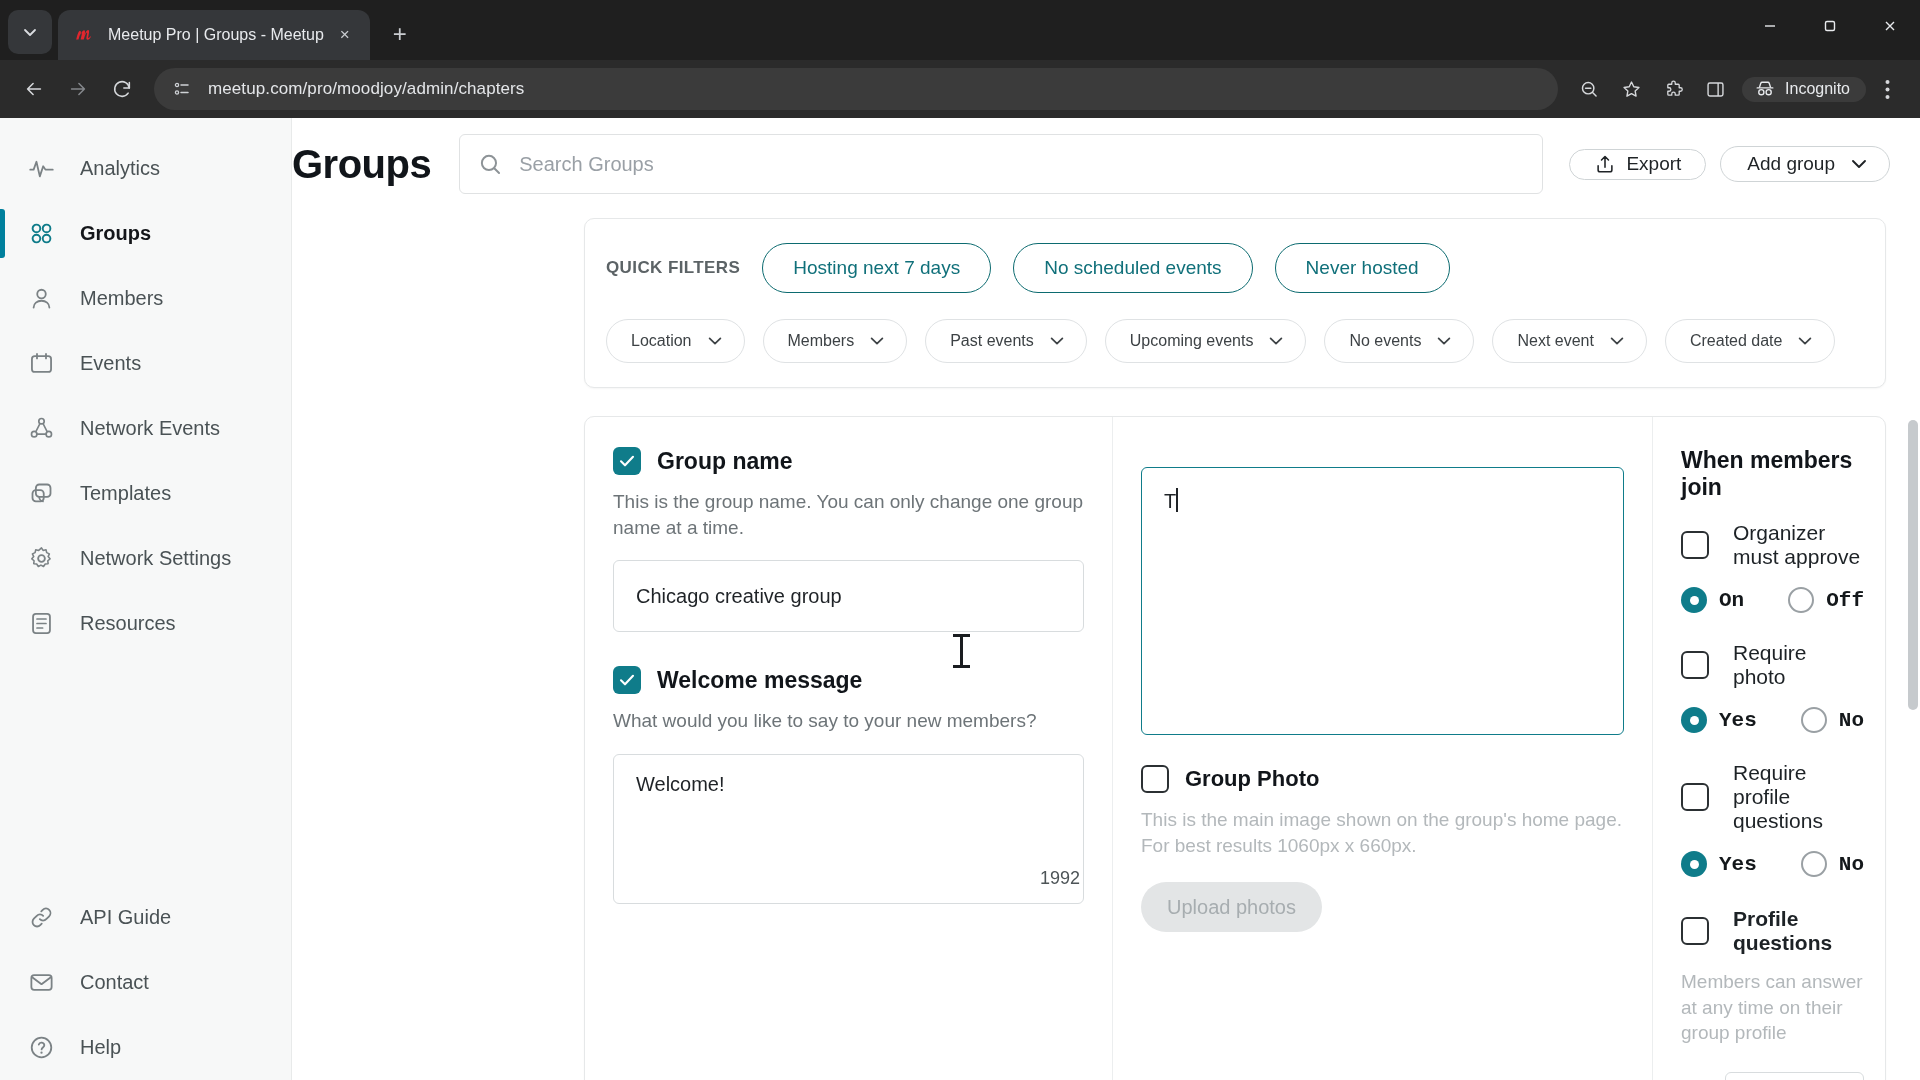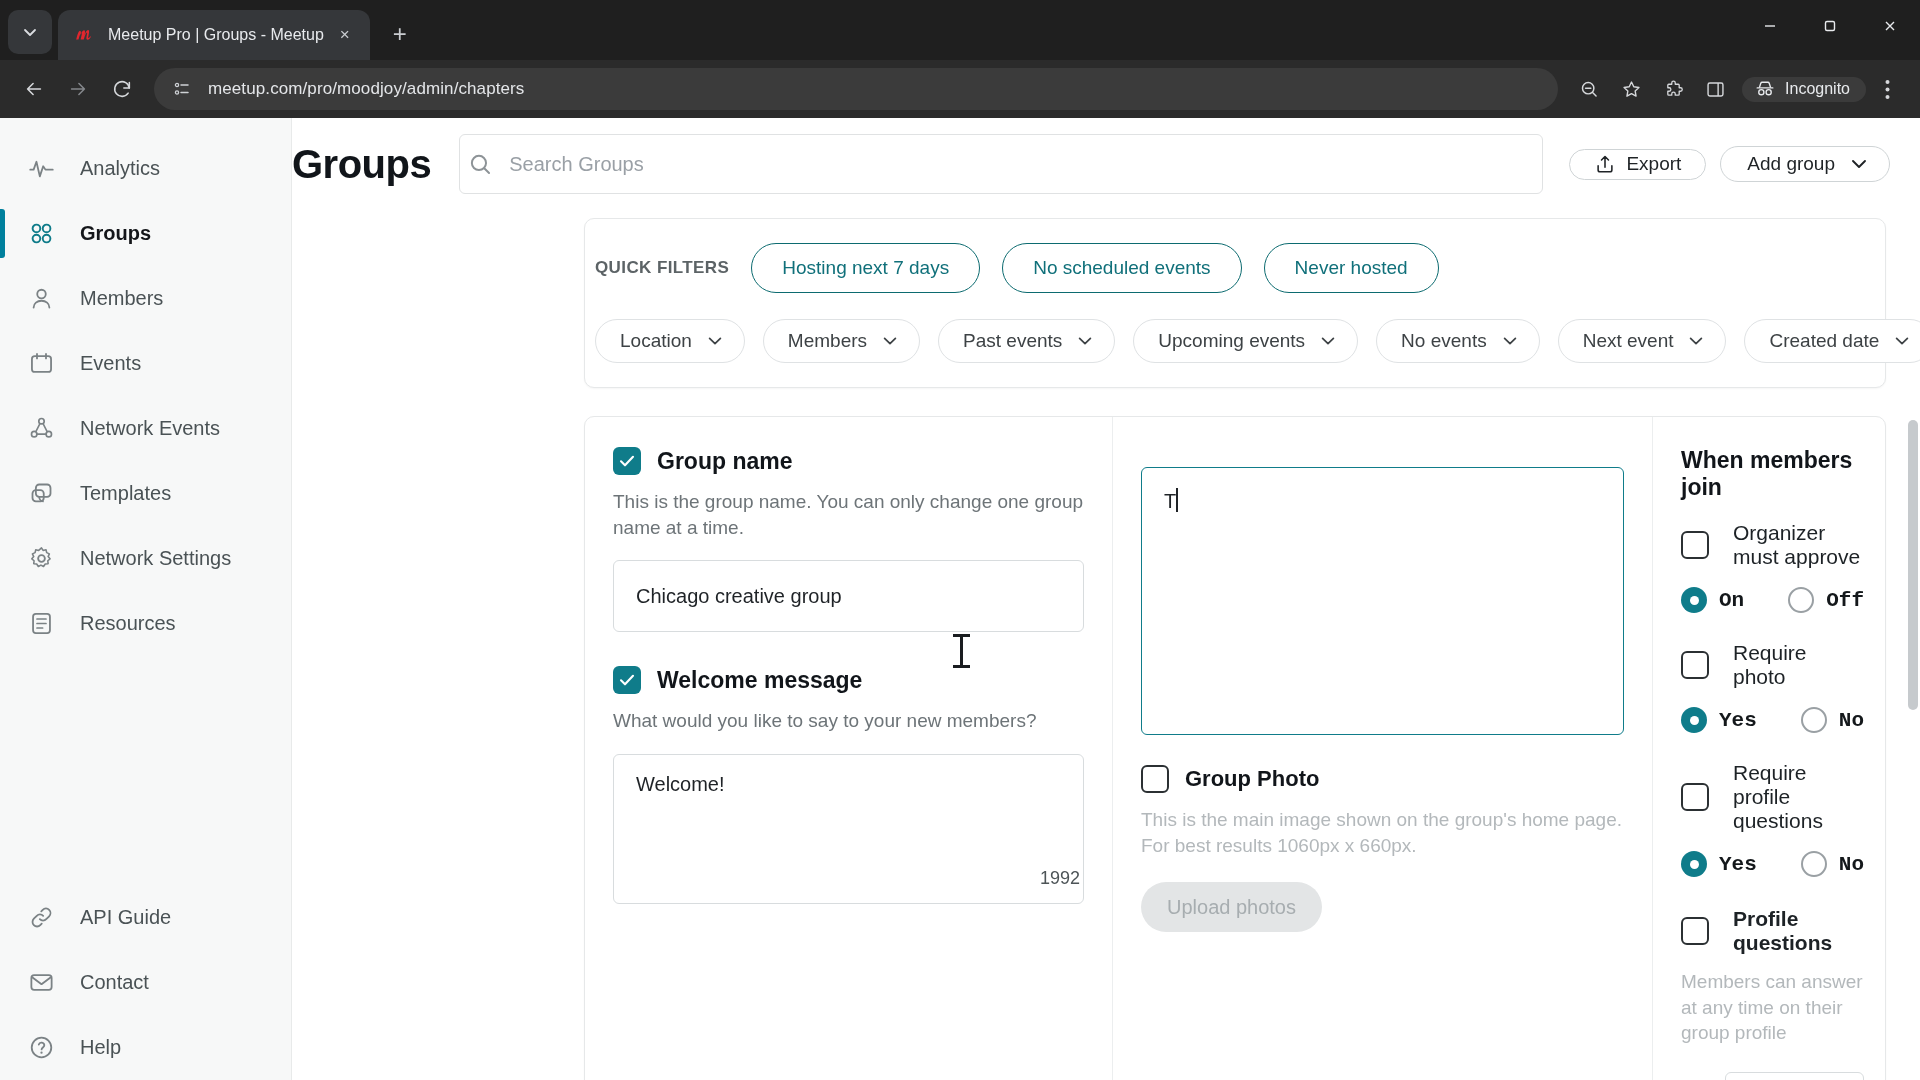--- a/index.html
+++ b/index.html
@@ -102,55 +102,55 @@
              overflow: hidden; position: relative; }
 
   .page-header {
     display: flex; align-items: center; padding: 16px 30px 14px 0; gap: 0;
     background: #fff; flex: 0 0 auto;
   }
   .page-title { font-size: 40px; font-weight: 700; color: #11151a; letter-spacing: -.5px;
     margin-left: 0; padding-left: 0; white-space: nowrap; }
   .searchbox {
     flex: 1; height: 60px; border: 1px solid #e0e2e3; border-radius: 6px;
-    display: flex; align-items: center; padding: 0 8px; margin: 0 26px 0 28px;
+    display: flex; align-items: center; padding: 0 18px; margin: 0 26px 0 28px;
     background: #fff;
   }
   .searchbox .si { margin-right: 16px; display:flex; }
   .searchbox .sp { color: #9aa0a6; font-size: 20px; }
   .btn-export {
     height: 31px; border: 1px solid #cfd4d6; border-radius: 25px; background: #fff;
     display: flex; align-items: center; gap: 10px; padding: 0 24px; font-size: 19px;
     color: #1f2326; cursor: pointer; white-space: nowrap;
   }
   .btn-add {
     height: 36px; border: 1px solid #cfd4d6; border-radius: 25px; background: #fff;
     display: flex; align-items: center; gap: 14px; padding: 0 20px 0 26px;
     font-size: 19px; color: #1f2326; cursor: pointer; margin-left: 14px; white-space: nowrap;
   }
 
   .scroll-area { flex: 1; overflow: hidden; padding: 0 0 0 0; background: #fff; position: relative; }
 
   .filters-card {
     margin: 10px 34px 0 292px; background: #fff; border: 1px solid #e6e8e9;
-    border-radius: 10px; padding: 24px 22px 24px 10px;
+    border-radius: 10px; padding: 24px 22px 24px 21px;
     box-shadow: 0 1px 2px rgba(0,0,0,.04);
   }
   .filters-row1 { display: flex; align-items: center; gap: 22px; }
   .qf-label { font-size: 17px; font-weight: 700; color: #5c6366; letter-spacing: .4px; white-space: nowrap; }
   .chip {
     height: 50px; border: 1px solid #0c6b70; border-radius: 26px; background: #fff;
     display: flex; align-items: center; padding: 0 30px; color: #10707a;
     font-size: 19px; cursor: pointer; white-space: nowrap;
   }
   .filters-row2 { display: flex; gap: 18px; margin-top: 26px; flex-wrap: nowrap; }
   .fdrop {
     height: 44px; border: 1px solid #dfe2e4; border-radius: 24px; background: #fff;
     display: flex; align-items: center; gap: 14px; padding: 0 20px 0 24px;
-    font-size: 19px; color: #3d4245; cursor: pointer; white-space: nowrap;
+    font-size: 16px; color: #3d4245; cursor: pointer; white-space: nowrap;
   }
 
   .cards-row {
     display: flex; margin: 28px 34px 0 292px; background: #fff;
     border: 1px solid #e6e8e9; border-radius: 10px; box-shadow: 0 1px 2px rgba(0,0,0,.04);
     min-height: 640px;
   }
   .col { padding: 30px 28px 30px 28px; }
   .col1 { width: 527px; flex: 0 0 527px; }
   .col2 { width: 540px; flex: 0 0 540px; border-left: 1px solid #eceeef; }

